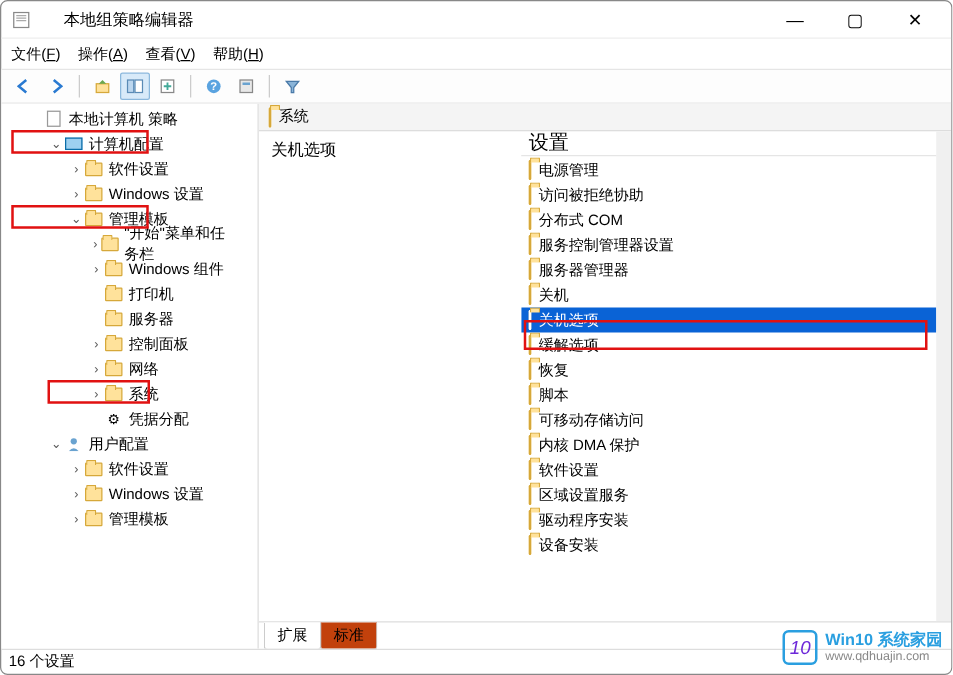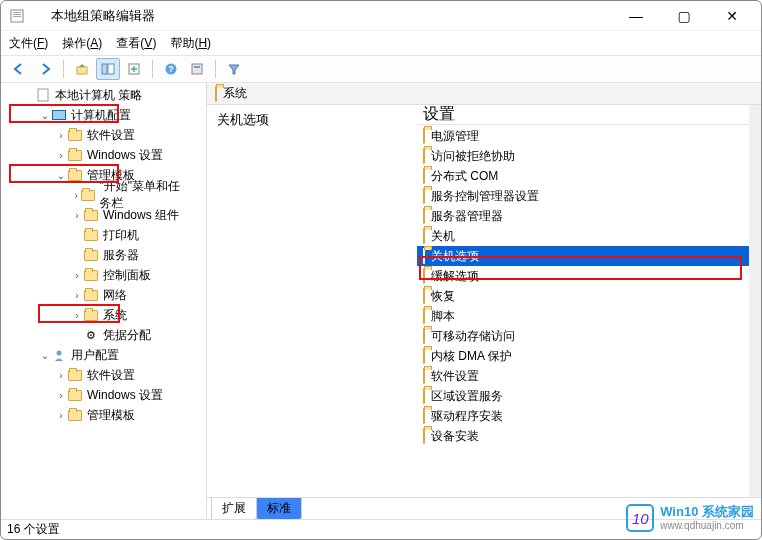--- a/index.html
+++ b/index.html
@@ -147,21 +147,21 @@
 }
 .tab {
   padding: 2px 10px;
   border: 1px solid #ccc;
   border-top: none;
   font-size: 12px;
   background:#fff;
   border-radius: 0 0 3px 3px;
   margin-right:-1px;
 }
-.tab.inactive { background:#3b82f6; }
+.tab.inactive { background:#c2410c; }
 .statusbar {
   height: 20px;
   border-top: 1px solid #ddd;
   display: flex;
   align-items: center;
   padding-left: 6px;
   font-size: 12px;
 }
 .highlight-red {
   position:absolute;

